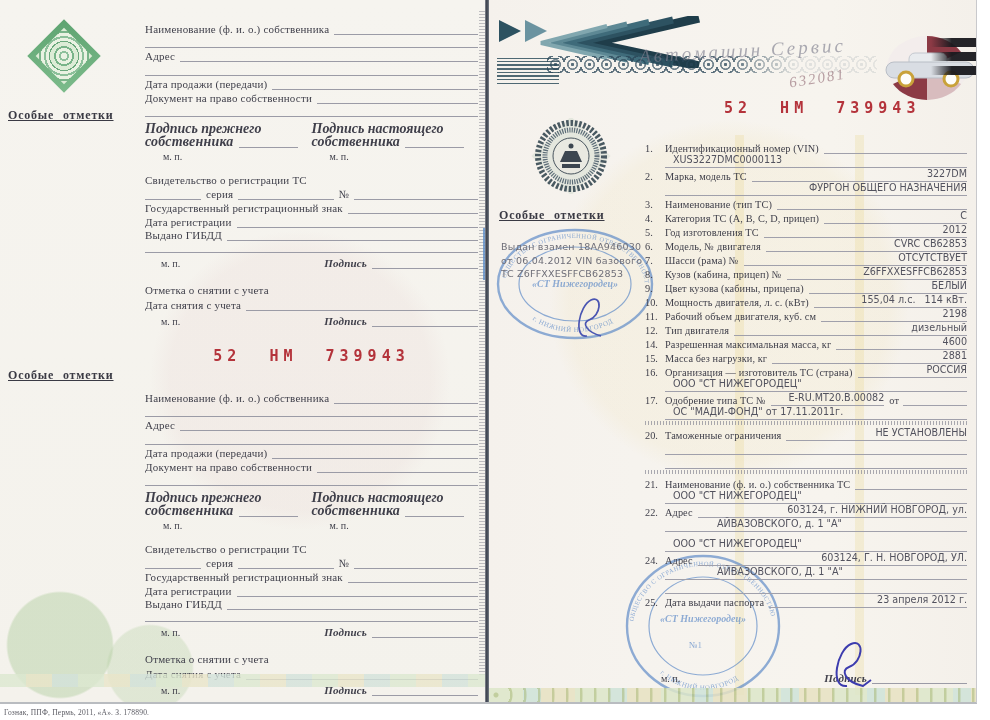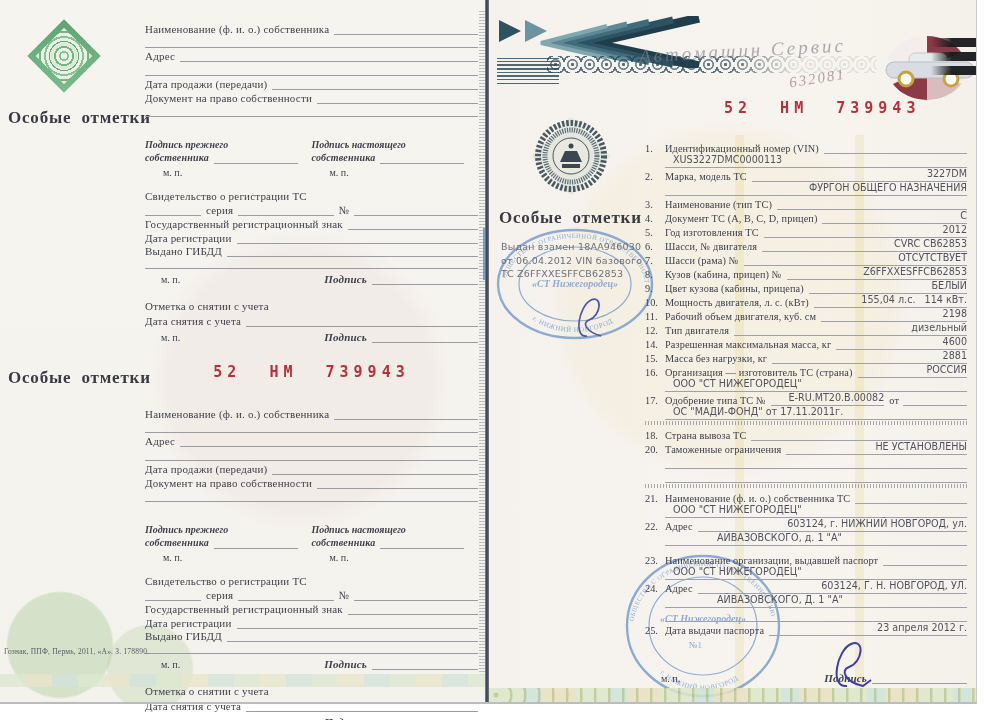--- a/index.html
+++ b/index.html
@@ -27,34 +27,34 @@
   .ln{flex:1;border-bottom:1px solid #9b9ba6;height:12px;}
   .lab{font-size:11px;white-space:nowrap;padding-right:5px;letter-spacing:.2px;}
   .ital{font-style:italic;font-weight:bold;}
   .h12{height:12px}.h13{height:13px}.h14{height:14px}.h15{height:15px}
   .h16{height:16px}.h17{height:17px}
   .mt10{margin-top:10px}.mt12{margin-top:12px}
   
   #lp-main{position:absolute;left:145px;top:18px;width:333px;}
   .sig2{display:flex;margin-top:6px;}
   .sigcol{flex:1;padding-right:14px;}
-  .sigcol .ital{font-size:10px;line-height:12px;margin-top:16px;}
+  .sigcol .ital{font-size:14px;line-height:12px;}
   .mp{font-size:10px;margin:3px 0 0 18px;}
   .mp2{font-size:10px;margin-left:16px;padding-right:4px;}
   .spacer{flex:0 0 140px;}
   .f06{flex:0 0 56px}.f14{flex:1.3}
   .pad{padding:0 5px;}
   .serial{font-family:"DejaVu Sans Mono",monospace;font-weight:bold;color:#b4333b;
           font-size:15px;letter-spacing:5px;white-space:pre;}
   #lp-serial{height:42px;display:flex;align-items:center;justify-content:center;margin-top:8px;}
   #lp-block2{margin-top:10px;}
-  .margin-label{position:absolute;font-weight:bold;font-size:17px;letter-spacing:.8px;word-spacing:5px;color:#3a3a44;}
+  .margin-label{position:absolute;font-weight:bold;font-size:12px;letter-spacing:.8px;word-spacing:5px;color:#3a3a44;text-decoration:underline;}
   #lp-marks-1{left:8px;top:108px;}
   #lp-marks-2{left:8px;top:368px;}
-  #lp-footer{position:absolute;left:4px;top:647px;font-size:7.5px;color:#5a5a62;letter-spacing:.2px;font-family:Liberation Serif, serif;}
+  #lp-footer{position:absolute;left:4px;top:708px;font-size:7.5px;color:#5a5a62;letter-spacing:.2px;font-family:Liberation Serif, serif;}
   #lp-microtext{position:absolute;right:1px;top:10px;width:6px;height:665px;opacity:.55;
     background:repeating-linear-gradient(0deg,rgba(110,110,125,.75) 0 1px,transparent 1px 3px);}
   #lp-bluemark{position:absolute;right:0;top:228px;width:3px;height:52px;background:#5b8cc8;opacity:.8;}
   #lp-band{position:absolute;left:0;top:674px;width:486px;height:13px;opacity:.8;
     background:repeating-linear-gradient(90deg,#dce8d0 0 26px,#e9e5c9 26px 52px,#d3e2da 52px 78px);}
   .diamond-wrap{position:absolute;left:38px;top:30px;width:52px;height:52px;}
   .diamond-outer{position:absolute;inset:0;transform:rotate(45deg);background:linear-gradient(135deg,#5ea471,#7cbb8b);}
   .diamond-inner{position:absolute;inset:6px;transform:rotate(45deg);background:
      repeating-radial-gradient(circle at 50% 50%, #e9f2e2 0 3px, #8cc09a 3px 5px, #e9f2e2 5px 8px, #79b489 8px 10px, #dcecd6 10px 14px, #6aa87c 14px 15px);}
   
@@ -437,35 +437,35 @@
             <span class="f-val">ФУРГОН ОБЩЕГО НАЗНАЧЕНИЯ</span>
           </span>
         </div>
         <div class="f-row">
           <span class="f-num">3.</span>
           <span class="f-label">Наименование (тип ТС)</span>
           <span class="f-line"></span>
         </div>
         <div class="f-row">
           <span class="f-num">4.</span>
-          <span class="f-label">Документ ТС (А, В, С, D, прицеп)</span>
+          <span class="f-label">Категория ТС (А, В, С, D, прицеп)</span>
           <span class="f-line">
             <span class="f-val">С</span>
           </span>
         </div>
         <div class="f-row">
           <span class="f-num">5.</span>
           <span class="f-label">Год изготовления ТС</span>
           <span class="f-line">
             <span class="f-val">2012</span>
           </span>
         </div>
         <div class="f-row">
           <span class="f-num">6.</span>
-          <span class="f-label">Шасси, № двигателя</span>
+          <span class="f-label">Модель, № двигателя</span>
           <span class="f-line">
             <span class="f-val">CVRC CB62853</span>
           </span>
         </div>
         <div class="f-row">
           <span class="f-num">7.</span>
           <span class="f-label">Шасси (рама) №</span>
           <span class="f-line">
             <span class="f-val">ОТСУТСТВУЕТ</span>
           </span>
@@ -541,25 +541,20 @@
           <span class="f-label f-tail">от</span>
           <span class="f-line f-short"></span>
         </div>
         <div class="f-row">
           <span class="f-num"></span>
           <span class="f-line">
             <span class="f-val left">ОС "МАДИ-ФОНД" от 17.11.2011г.</span>
           </span>
         </div>
         <div class="hatch"></div>
-        <div class="f-row">
-          <span class="f-num">18.</span>
-          <span class="f-label">Страна вывоза ТС</span>
-          <span class="f-line"></span>
-        </div>
         <div class="f-row">
           <span class="f-num">20.</span>
           <span class="f-label">Таможенные ограничения</span>
           <span class="f-line">
             <span class="f-val">НЕ УСТАНОВЛЕНЫ</span>
           </span>
         </div>
         <div class="f-row">
           <span class="f-num"></span>
           <span class="f-line"></span>
@@ -587,25 +582,20 @@
             <span class="f-val">603124, г. НИЖНИЙ НОВГОРОД, ул.</span>
           </span>
         </div>
         <div class="f-row">
           <span class="f-num"></span>
           <span class="f-line">
             <span class="f-val ind">АЙВАЗОВСКОГО, д. 1 "А"</span>
           </span>
         </div>
         <div class="gap" style="height: 6px;"></div>
-        <div class="f-row">
-          <span class="f-num">23.</span>
-          <span class="f-label">Наименование организации, выдавшей паспорт</span>
-          <span class="f-line"></span>
-        </div>
         <div class="f-row">
           <span class="f-num"></span>
           <span class="f-line">
             <span class="f-val left">ООО "СТ НИЖЕГОРОДЕЦ"</span>
           </span>
         </div>
         <div class="f-row">
           <span class="f-num">24.</span>
           <span class="f-label">Адрес</span>
           <span class="f-line">

